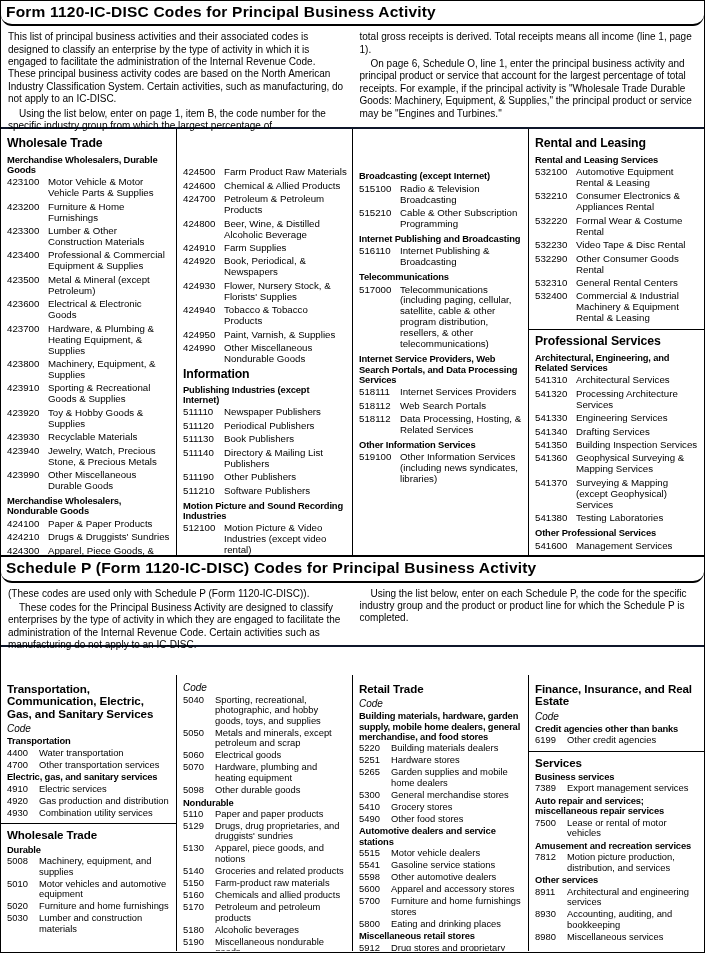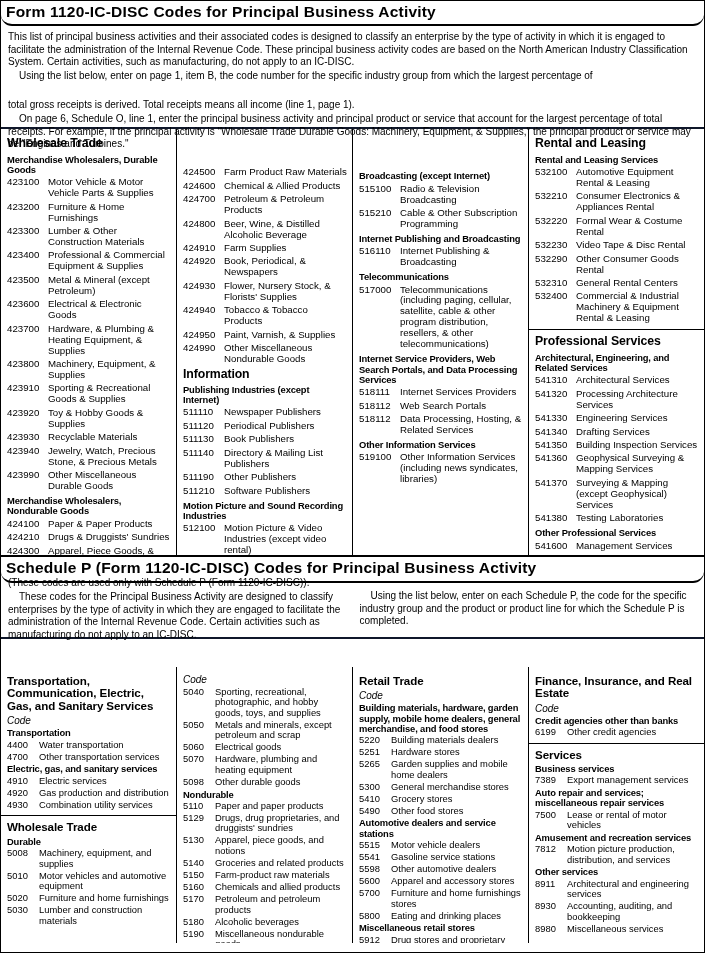--- a/index.html
+++ b/index.html
@@ -6,22 +6,22 @@
   .page{
     width:705px;height:953px;box-sizing:border-box;
     border:1px solid #000;background:#fff;color:#000;
     font-family:"Liberation Sans",sans-serif;overflow:hidden;
   }
   .title-bar{
     font-size:15.5px;font-weight:bold;letter-spacing:.2px;
     padding:3px 5px 4px 5px;border-bottom:2px solid #000;line-height:1.05;border-radius:11px;
   }
   .intro{display:flex;gap:14px;padding:5px 7px 4px 7px;font-size:10px;line-height:1.24;box-sizing:border-box;}
-  #intro1{height:101px;flex-direction:column;}
-  #intro2{height:54px;align-items:center;}
+  #intro1{height:101px;}
+  #intro2{height:62px;}
   .intro .col{flex:1;min-width:0;}
   .intro p{margin:0 0 2px 0;}
   .intro p.ind{text-indent:11px;}
   .codes-table{display:flex;box-sizing:border-box;border-top:2px solid #0f172a;}
   #table1{height:430px;border-bottom:2px solid #000;}
   #table2{height:306px;}
   .t-col{
     flex:0 0 176px;box-sizing:border-box;border-right:1px solid #000;
     padding:6px 5px 4px 6px;overflow:hidden;font-size:9.7px;line-height:1.13;
   }

